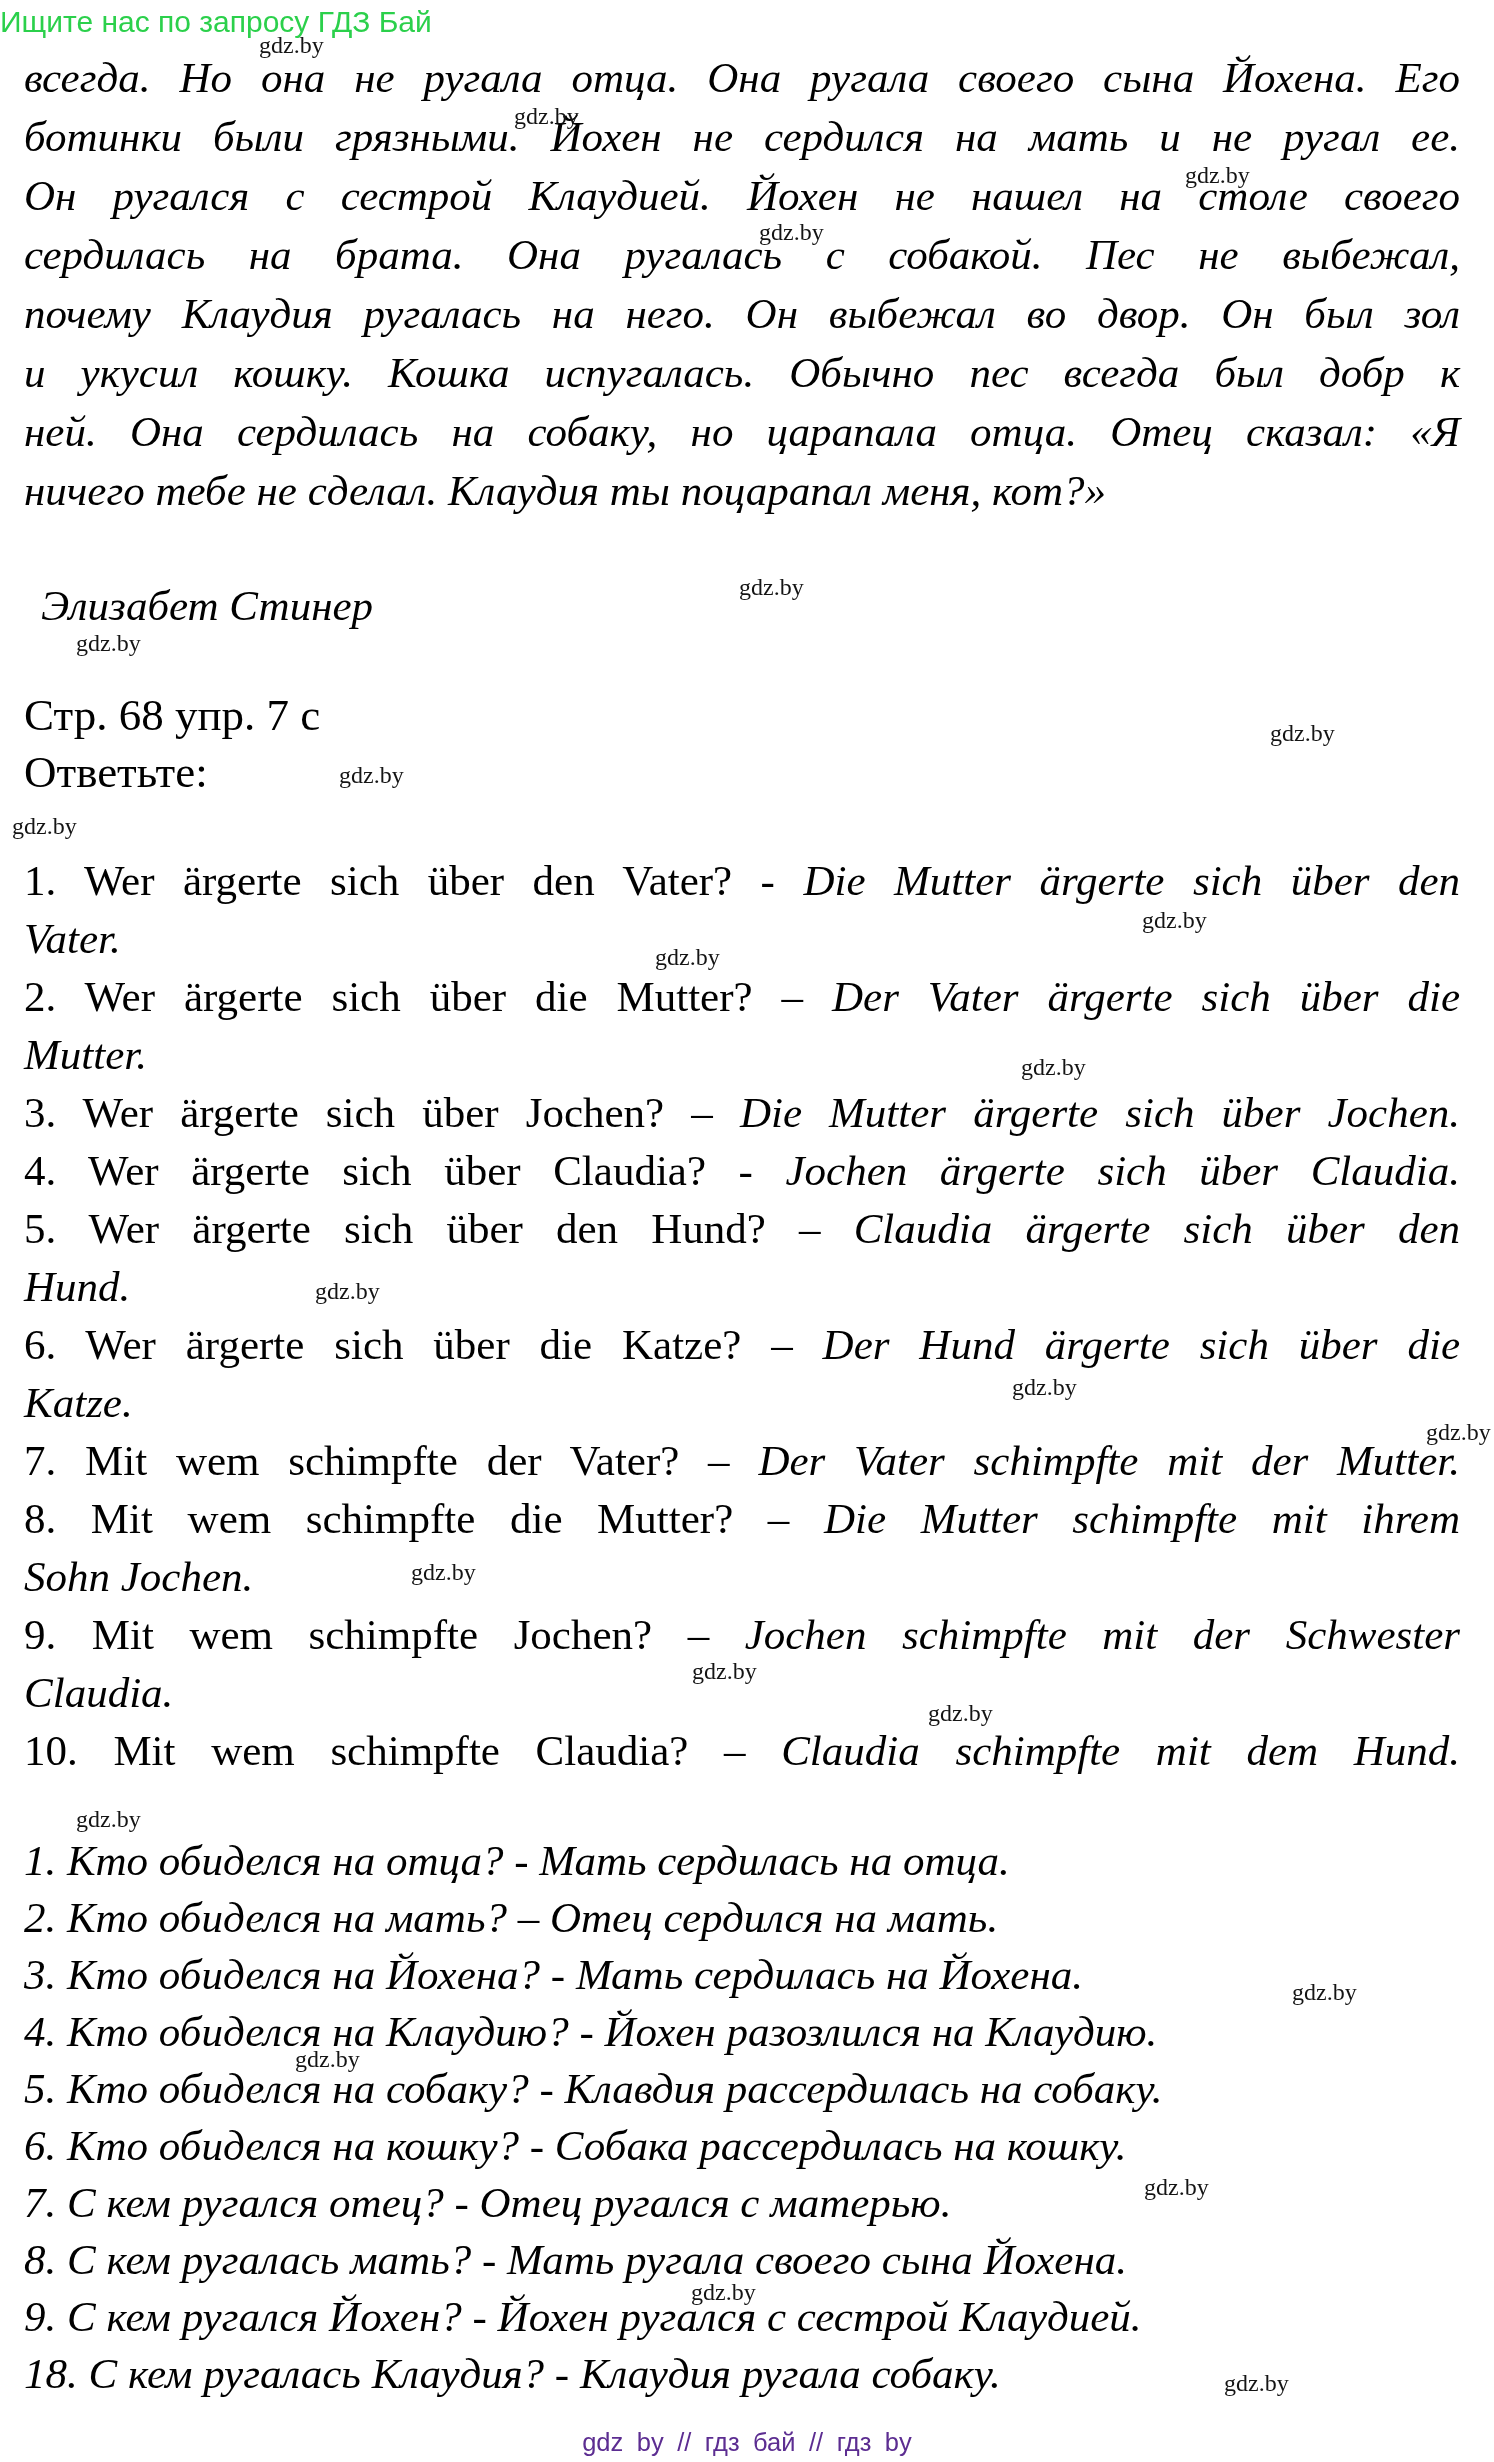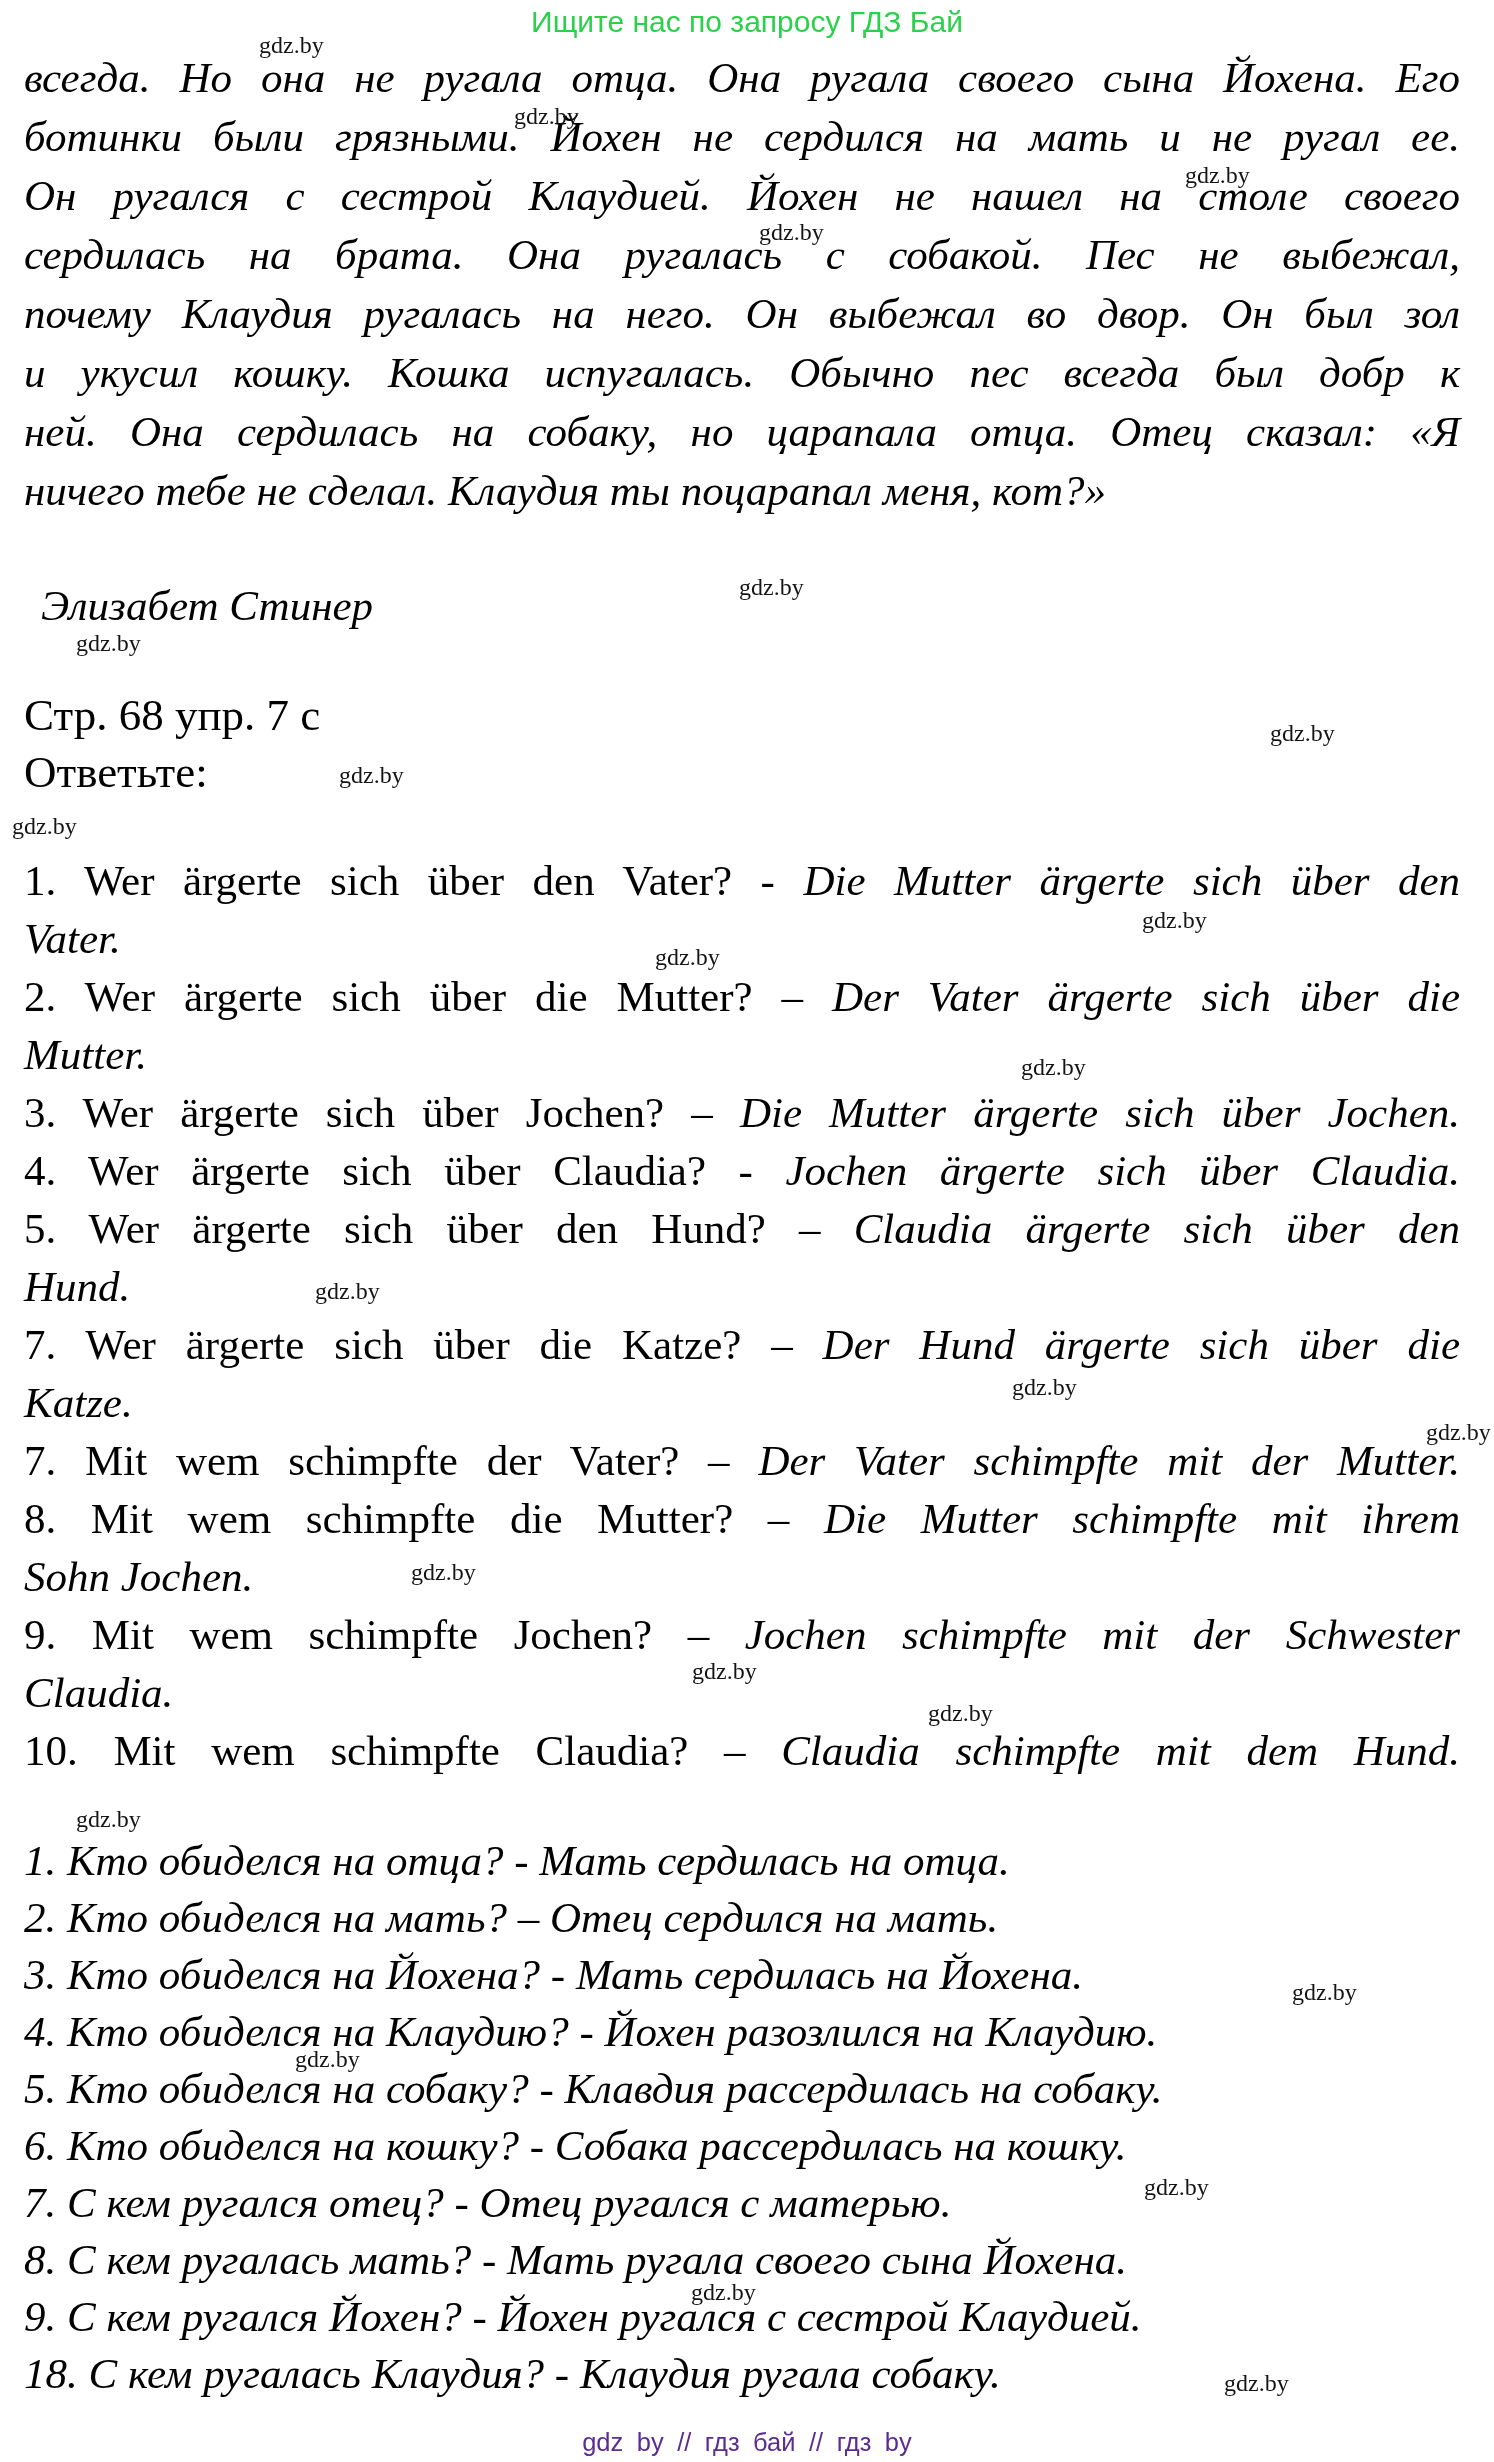--- a/index.html
+++ b/index.html
@@ -1,21 +1,21 @@
 <!DOCTYPE html>
 <html style="font-size:12.7px"><head>
 <meta charset="utf-8">
 <style>
   html,body { margin:0; padding:0; background:#ffffff; }
   .page {
     position:relative; width:1494px; height:2462px; background:#ffffff;
     font-family:"Liberation Serif", serif; color:#000; overflow:hidden;
   }
   .promo-header {
-    position:absolute; top:6.4px; left:0; width:100%; text-align:center;
+    position:absolute; top:6.4px; left:0; width:100%; 
     font-family:"Liberation Sans", sans-serif; font-size:30px; line-height:32px;
     color:#2bd04b;
   }
   .story {
     position:absolute; top:48px; left:24px; width:1436px;
     font-size:43px; line-height:59px; font-style:italic;
   }
   .jline { text-align:justify; text-align-last:justify; text-justify:inter-word; }
   .plainline { text-align:left; text-align-last:left; }
   .author-line {
@@ -75,21 +75,21 @@
 
   <div class="german-block">
     <div class="jline"><span class="gq">1. Wer ärgerte sich über den Vater? -</span> <span class="ga">Die Mutter ärgerte sich über den</span></div>
     <div class="plainline"><span class="ga">Vater.</span></div>
     <div class="jline"><span class="gq">2. Wer ärgerte sich über die Mutter? –</span> <span class="ga">Der Vater ärgerte sich über die</span></div>
     <div class="plainline"><span class="ga">Mutter.</span></div>
     <div class="jline"><span class="gq">3. Wer ärgerte sich über Jochen? –</span> <span class="ga">Die Mutter ärgerte sich über Jochen.</span></div>
     <div class="jline"><span class="gq">4. Wer ärgerte sich über Claudia? -</span> <span class="ga">Jochen ärgerte sich über Claudia.</span></div>
     <div class="jline"><span class="gq">5. Wer ärgerte sich über den Hund? –</span> <span class="ga">Claudia ärgerte sich über den</span></div>
     <div class="plainline"><span class="ga">Hund.</span></div>
-    <div class="jline"><span class="gq">7. Wer ärgerte sich über die Katze? –</span> <span class="ga">Der Hund ärgerte sich über die</span></div>
+    <div class="jline"><span class="gq">6. Wer ärgerte sich über die Katze? –</span> <span class="ga">Der Hund ärgerte sich über die</span></div>
     <div class="plainline"><span class="ga">Katze.</span></div>
     <div class="jline"><span class="gq">7. Mit wem schimpfte der Vater? –</span> <span class="ga">Der Vater schimpfte mit der Mutter.</span></div>
     <div class="jline"><span class="gq">8. Mit wem schimpfte die Mutter? –</span> <span class="ga">Die Mutter schimpfte mit ihrem</span></div>
     <div class="plainline"><span class="ga">Sohn Jochen.</span></div>
     <div class="jline"><span class="gq">9. Mit wem schimpfte Jochen? –</span> <span class="ga">Jochen schimpfte mit der Schwester</span></div>
     <div class="plainline"><span class="ga">Claudia.</span></div>
     <div class="jline"><span class="gq">10. Mit wem schimpfte Claudia? –</span> <span class="ga">Claudia schimpfte mit dem Hund.</span></div>
   </div>
 
   <div class="russian-block">

